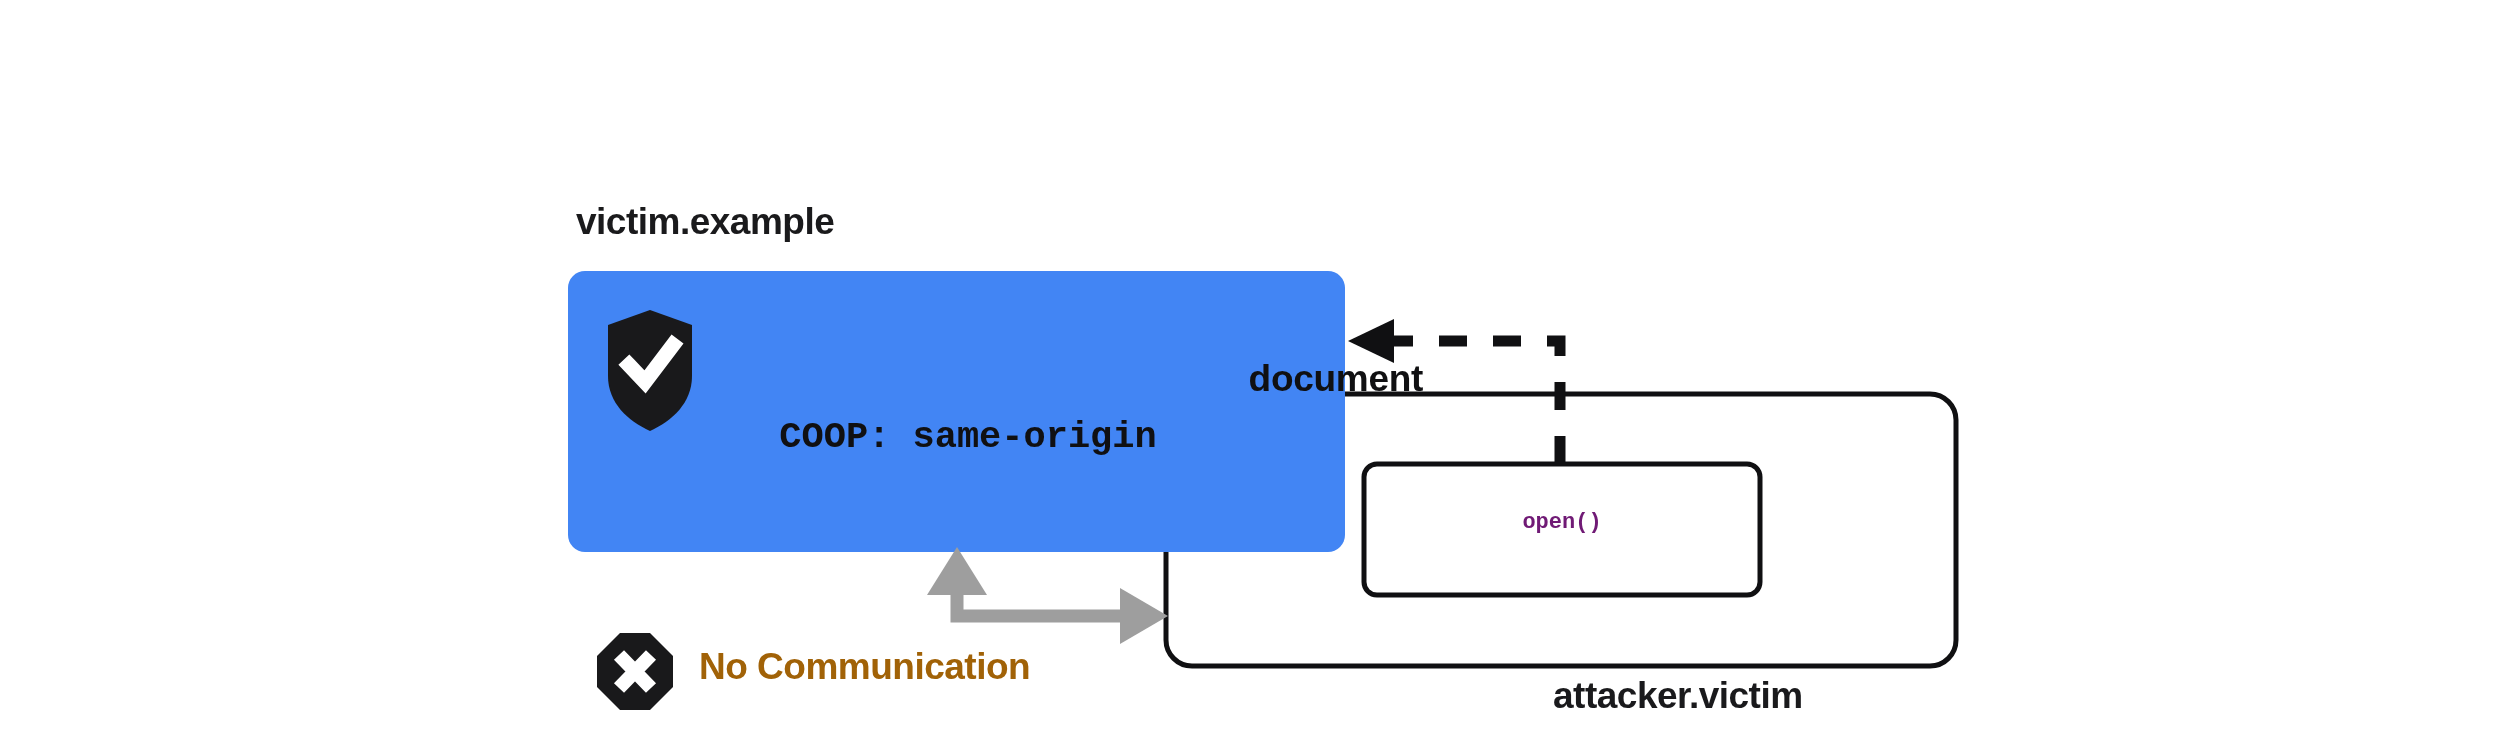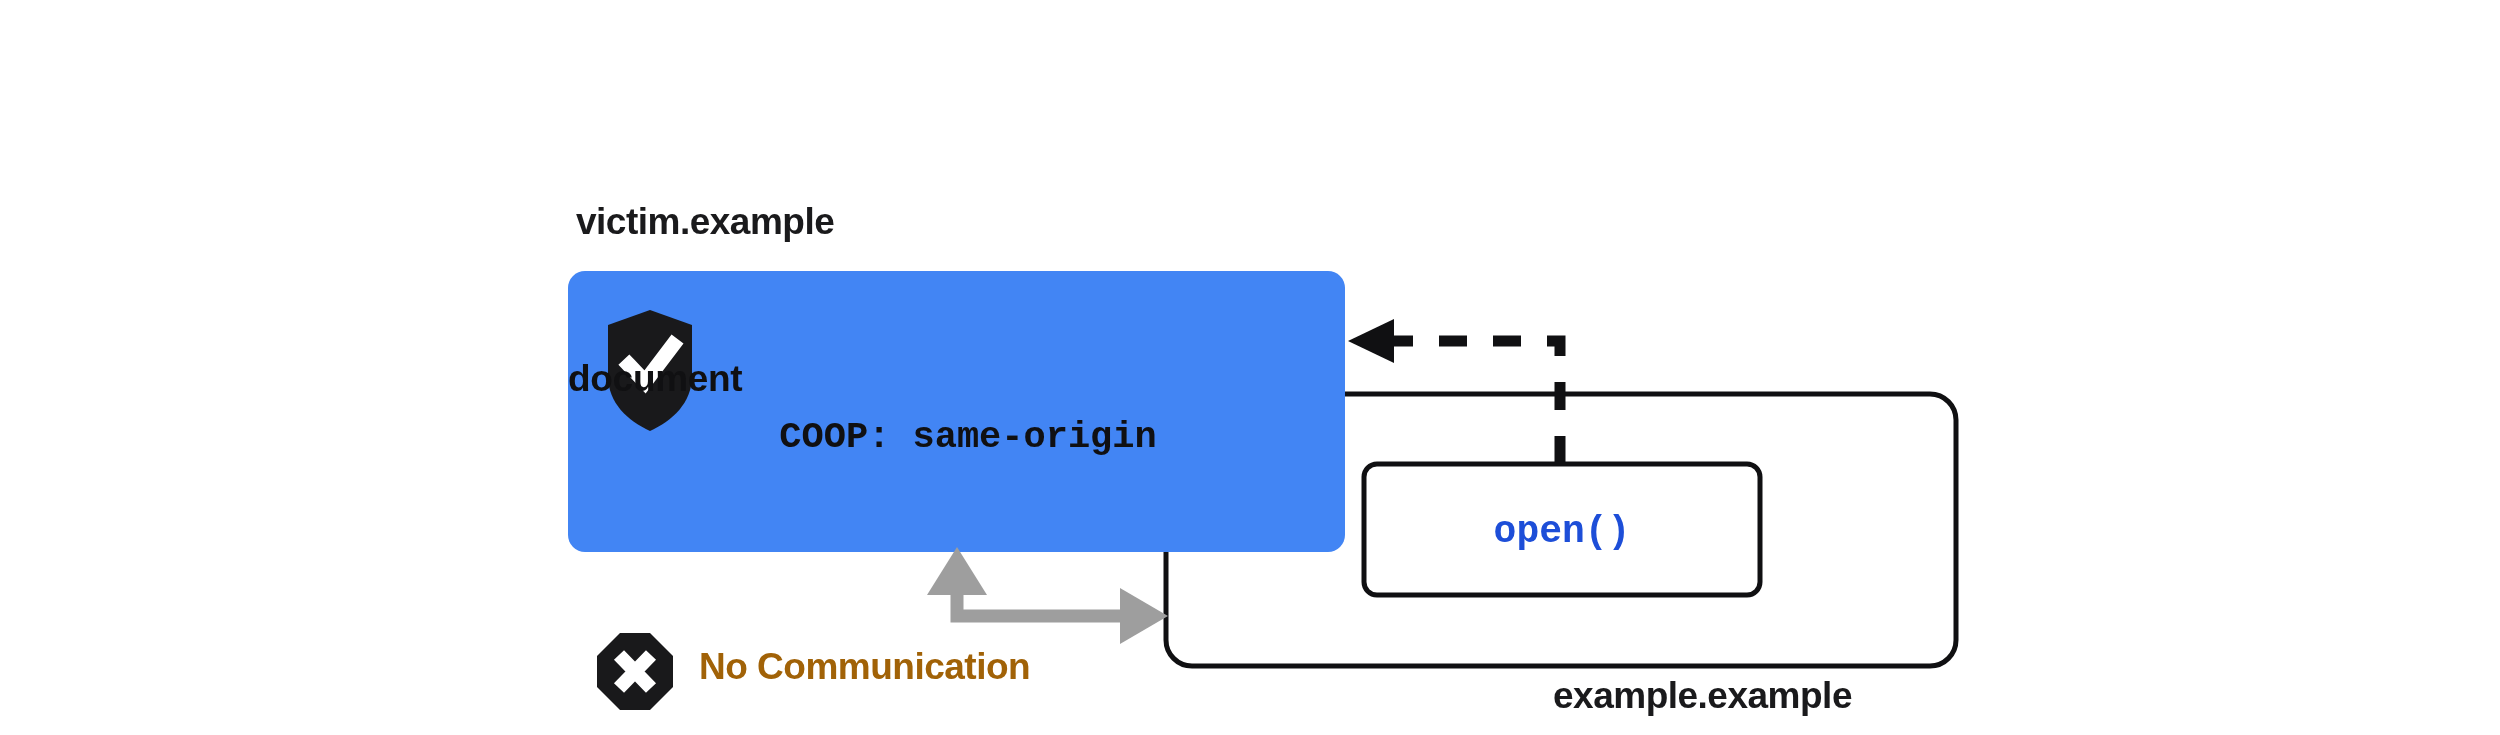--- a/index.html
+++ b/index.html
@@ -46,21 +46,21 @@
     font-weight: bold;
     color: #1a1a1c;
     letter-spacing: -0.5px;
     white-space: nowrap;
   }
   .doc-title {
     position: absolute;
     left: 568px;
     top: 320px;
     width: 855px;
-    text-align: left;
+    text-align: right;
     font-family: "Liberation Sans", sans-serif;
     font-size: 37px;
     font-weight: bold;
     color: #101012;
     letter-spacing: -0.3px;
     white-space: nowrap;
   }
   .doc-header {
     position: absolute;
     left: 568px;
@@ -73,23 +73,23 @@
     color: #101012;
     white-space: nowrap;
   }
   .open-label {
     position: absolute;
     left: 1364px;
     top: 472px;
     width: 396px;
     text-align: center;
     font-family: "Liberation Mono", monospace;
-    font-size: 38px;
+    font-size: 22px;
     font-weight: bold;
-    color: #1d4ed8;
+    color: #701a75;
     white-space: nowrap;
   }
   .nocomm-label {
     position: absolute;
     left: 699px;
     top: 608px;
     font-family: "Liberation Sans", sans-serif;
     font-size: 37px;
     font-weight: bold;
     color: #a16207;
@@ -133,17 +133,17 @@
   </svg>
 
   <div class="label-victim">victim.example</div>
 
   <div class="doc-title">document</div>
 
   <div class="doc-header">COOP: same-origin</div>
 
   <div class="open-label">open()</div>
 
-  <div class="label-attacker">example.example</div>
+  <div class="label-attacker">attacker.victim</div>
 
   <div class="nocomm-label">No Communication</div>
 
 </div>
 
 </body></html>

